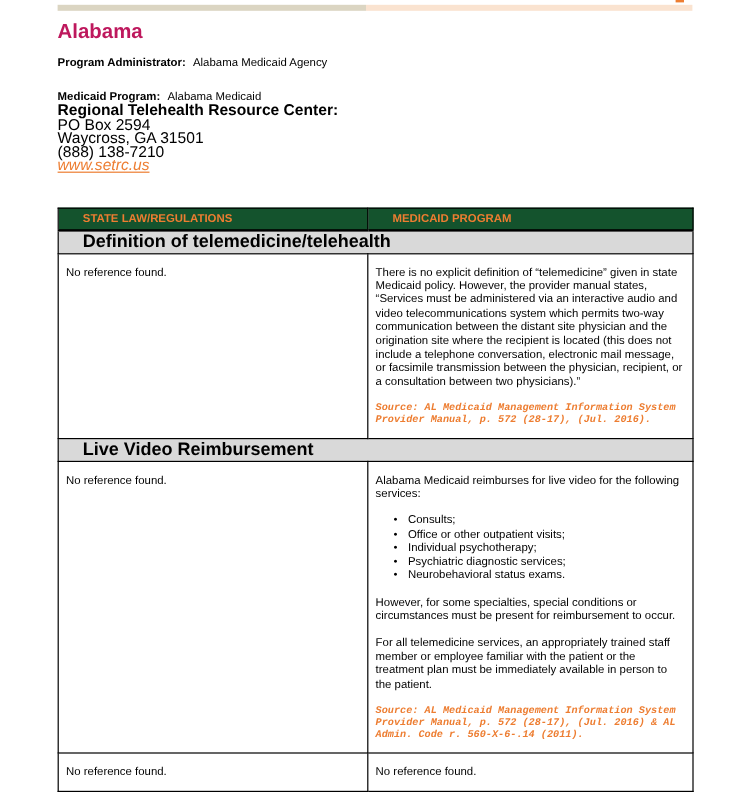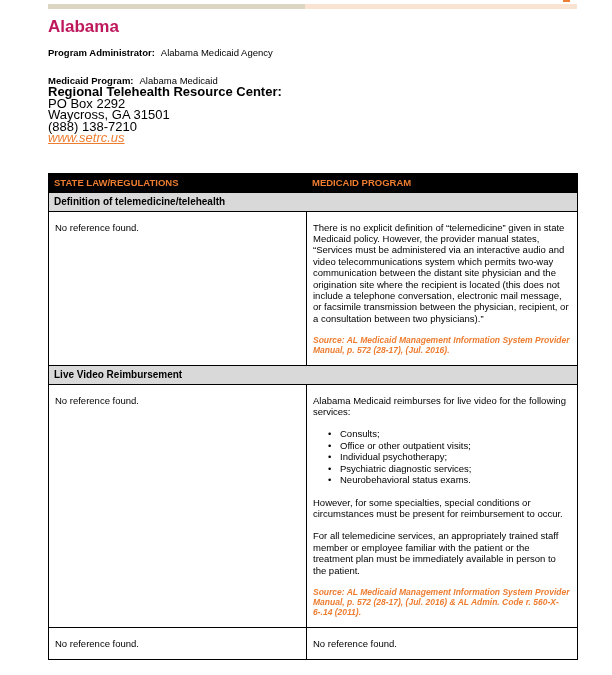--- a/index.html
+++ b/index.html
@@ -24,35 +24,35 @@
   .val { margin-left:6px; }
 
   .address { font-size:13px; line-height:11.5px; }
   .link { color:#ed7d31; font-style:italic; text-decoration:underline; cursor:pointer; }
 
   table.policy { border-collapse:collapse; table-layout:fixed; width:529px; margin-top:29px; }
   col.c-left  { width:258px; }
   col.c-right { width:271px; }
   th, td { border:1px solid #000; }
   th {
-    background:#000000; color:#ed7d31; font-size:9.5px; line-height:11.5px;
-    text-align:left; font-weight:bold; padding:3px 5px; border-bottom:2px solid #000;
+    background:#14532d; color:#ed7d31; font-size:9.5px; line-height:11.5px;
+    text-align:left; font-weight:bold; padding:3px 20px; border-bottom:2px solid #000;
   }
   tr.section-row td {
-    background:#d9d9d9; font-weight:bold; font-size:10px; line-height:11.5px; padding:3px 5px;
+    background:#d9d9d9; font-weight:bold; font-size:15px; line-height:11.5px; padding:3px 20px;
   }
   td.cell { vertical-align:top; padding:10px 6px; font-size:9.5px; line-height:11.4px; }
   td.cell p { margin:0 0 11px 0; }
   td.cell p:last-child, td.cell .last { margin-bottom:0; }
   .bullets { margin:0 0 11px 0; }
   .bullet { position:relative; padding-left:27px; }
   .bullet::before { content:"\2022"; position:absolute; left:15px; top:0; }
   .source {
     color:#ed7d31; font-weight:bold; font-style:italic;
-    font-size:8.5px; line-height:10px;
+    font-size:8.5px; line-height:10px;font-family:Liberation Mono, monospace;
   }
 </style>
 </head>
 <body>
 
 <div class="top-bar-left"></div>
 <div class="top-bar-right"></div>
 <div class="top-bar-fragment"></div>
 
 <div class="content">
@@ -62,21 +62,21 @@
   <p class="meta meta2">
     <span class="b">Program Administrator:</span><span class="val">Alabama Medicaid Agency</span>
   </p>
 
   <p class="meta meta1">
     <span class="b">Medicaid Program:</span><span class="val">Alabama Medicaid</span>
   </p>
 
   <div class="address">
     <div class="b">Regional Telehealth Resource Center:</div>
-    <div>PO Box 2292</div>
+    <div>PO Box 2594</div>
     <div>Waycross, GA 31501</div>
     <div>(888) 138-7210</div>
     <div><a class="link">www.setrc.us</a></div>
   </div>
 
   <table class="policy">
     <colgroup>
         <col class="c-left">
         <col class="c-right">
       </colgroup>

